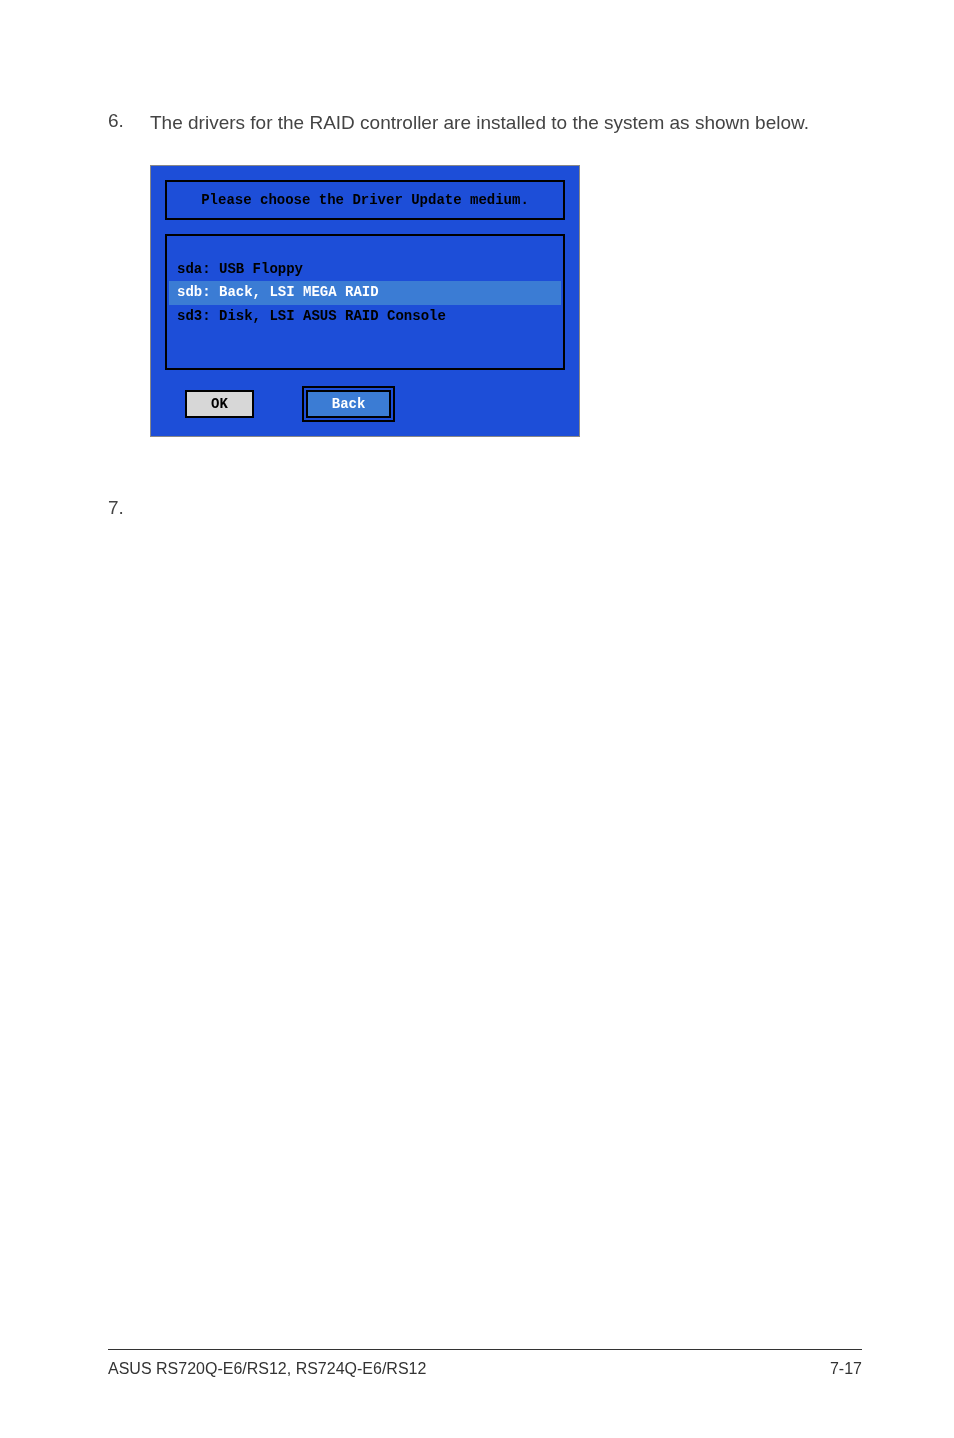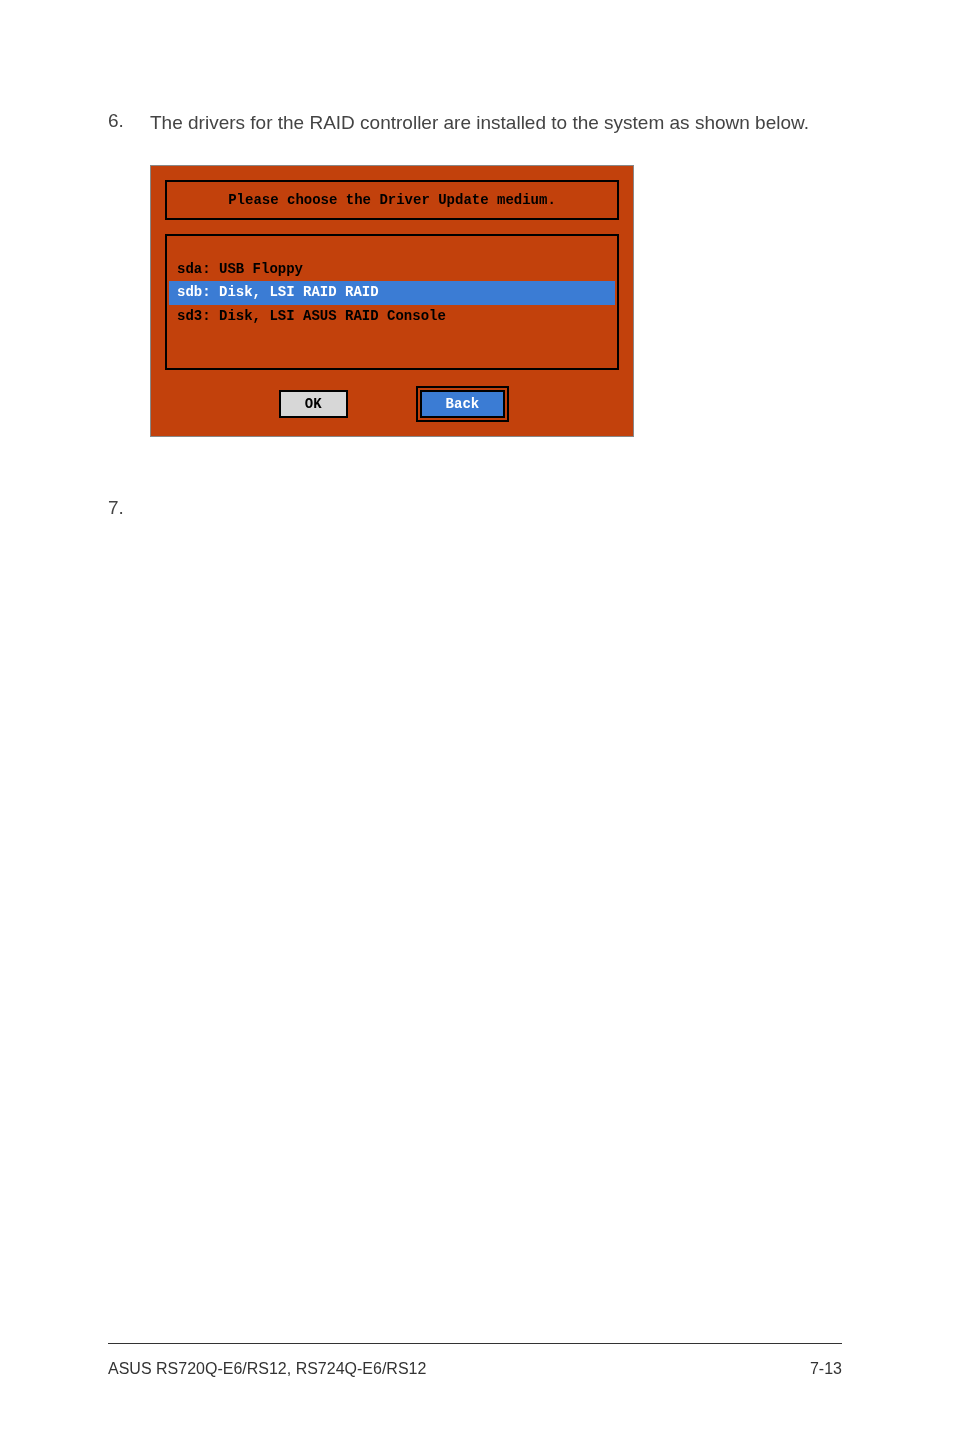--- a/index.html
+++ b/index.html
@@ -28,22 +28,22 @@
     font-size: 19px;
     line-height: 1.4;
     color: #444;
   }
   .bold { font-weight: bold; }
   .dialog-wrap {
     margin-left: 42px;
     margin-bottom: 60px;
   }
   .dialog {
-    width: 484px;
-    background: #c2410c;
+    width: 430px;
+    background: #1d4ed8;
     border: 1px solid #888;
     padding: 14px 14px 18px 14px;
     font-family: "Courier New", monospace;
     font-size: 14px;
     font-weight: bold;
     color: #000;
   }
   .dialog-title-box {
     border: 2px solid #000;
     padding: 10px 8px;
@@ -60,22 +60,22 @@
     line-height: 1.4;
   }
   .list-item.selected {
     background: #3b7cd4;
     color: #fff;
     margin: 0 2px;
     padding: 2px 8px;
   }
   .dialog-buttons {
     display: flex;
-    justify-content: center;
-    gap: 72px;
+    justify-content: flex-start;
+    gap: 52px;
     padding: 0 20px;
   }
   .dlg-btn {
     border: 2px solid #000;
     padding: 4px 24px;
     font-family: "Courier New", monospace;
     font-size: 14px;
     font-weight: bold;
     background: #d7d7d7;
     color: #000;
@@ -83,23 +83,23 @@
   .dlg-btn.primary {
     background: #3b7cd4;
     color: #fff;
     outline: 2px solid #000;
     outline-offset: 2px;
   }
   .footer {
     position: absolute;
     bottom: 60px;
     left: 108px;
-    right: 112px;
+    right: 92px;
     border-top: 1px solid #333;
-    padding-top: 16px;
+    padding-top: 10px;
     display: flex;
     justify-content: space-between;
     font-size: 16px;
     color: #333;
   }
 </style>
 </head>
 <body>
 
 <div class="content">
@@ -107,32 +107,32 @@
   <div class="step">
     <div class="step-num">6.</div>
     <div class="step-text">The drivers for the RAID controller are installed to the system as shown below.</div>
   </div>
 
   <div class="dialog-wrap">
     <div class="dialog">
       <div class="dialog-title-box">Please choose the Driver Update medium.</div>
       <div class="dialog-list">
         <div class="list-item">sda: USB Floppy</div>
-        <div class="list-item selected">sdb: Disk, LSI RAID RAID</div>
+        <div class="list-item selected">sdb: Back, LSI MEGA RAID</div>
         <div class="list-item">sd3: Disk, LSI ASUS RAID Console</div>
       </div>
       <div class="dialog-buttons">
         <div class="dlg-btn">OK</div>
         <div class="dlg-btn primary">Back</div>
       </div>
     </div>
   </div>
 
   <div class="step">
     <div class="step-num">7.</div>
   </div>
 
 </div>
 
 <div class="footer">
   <span>ASUS RS720Q-E6/RS12, RS724Q-E6/RS12</span>
-  <span>7-13</span>
+  <span>7-17</span>
 </div>
 
 </body></html>

